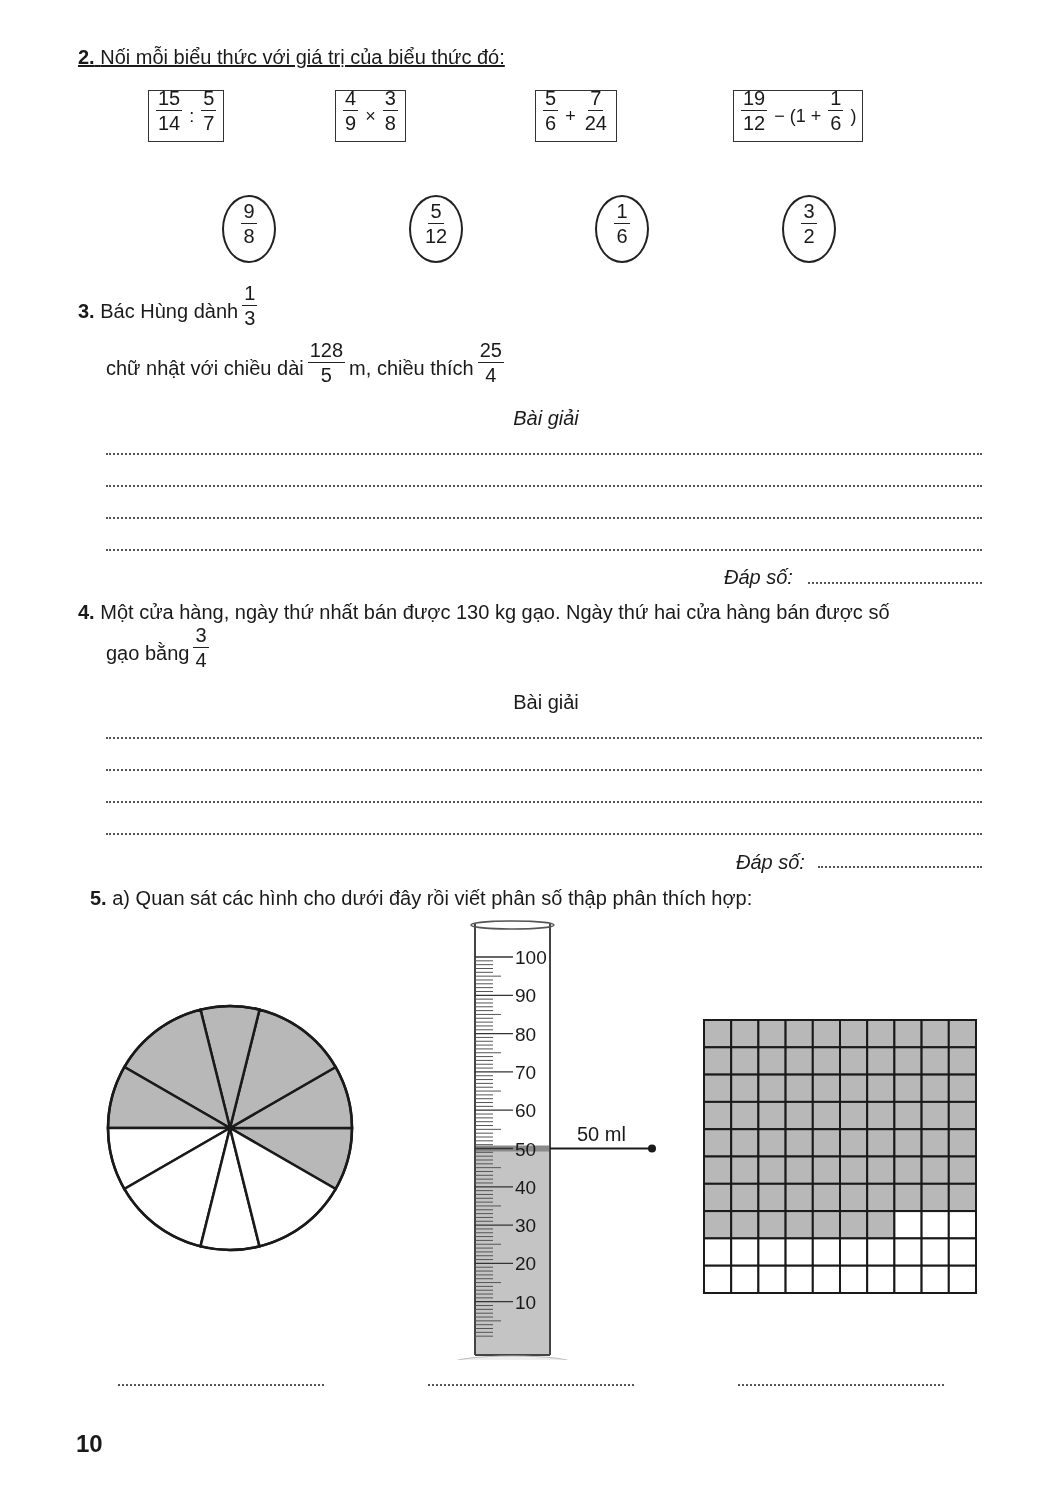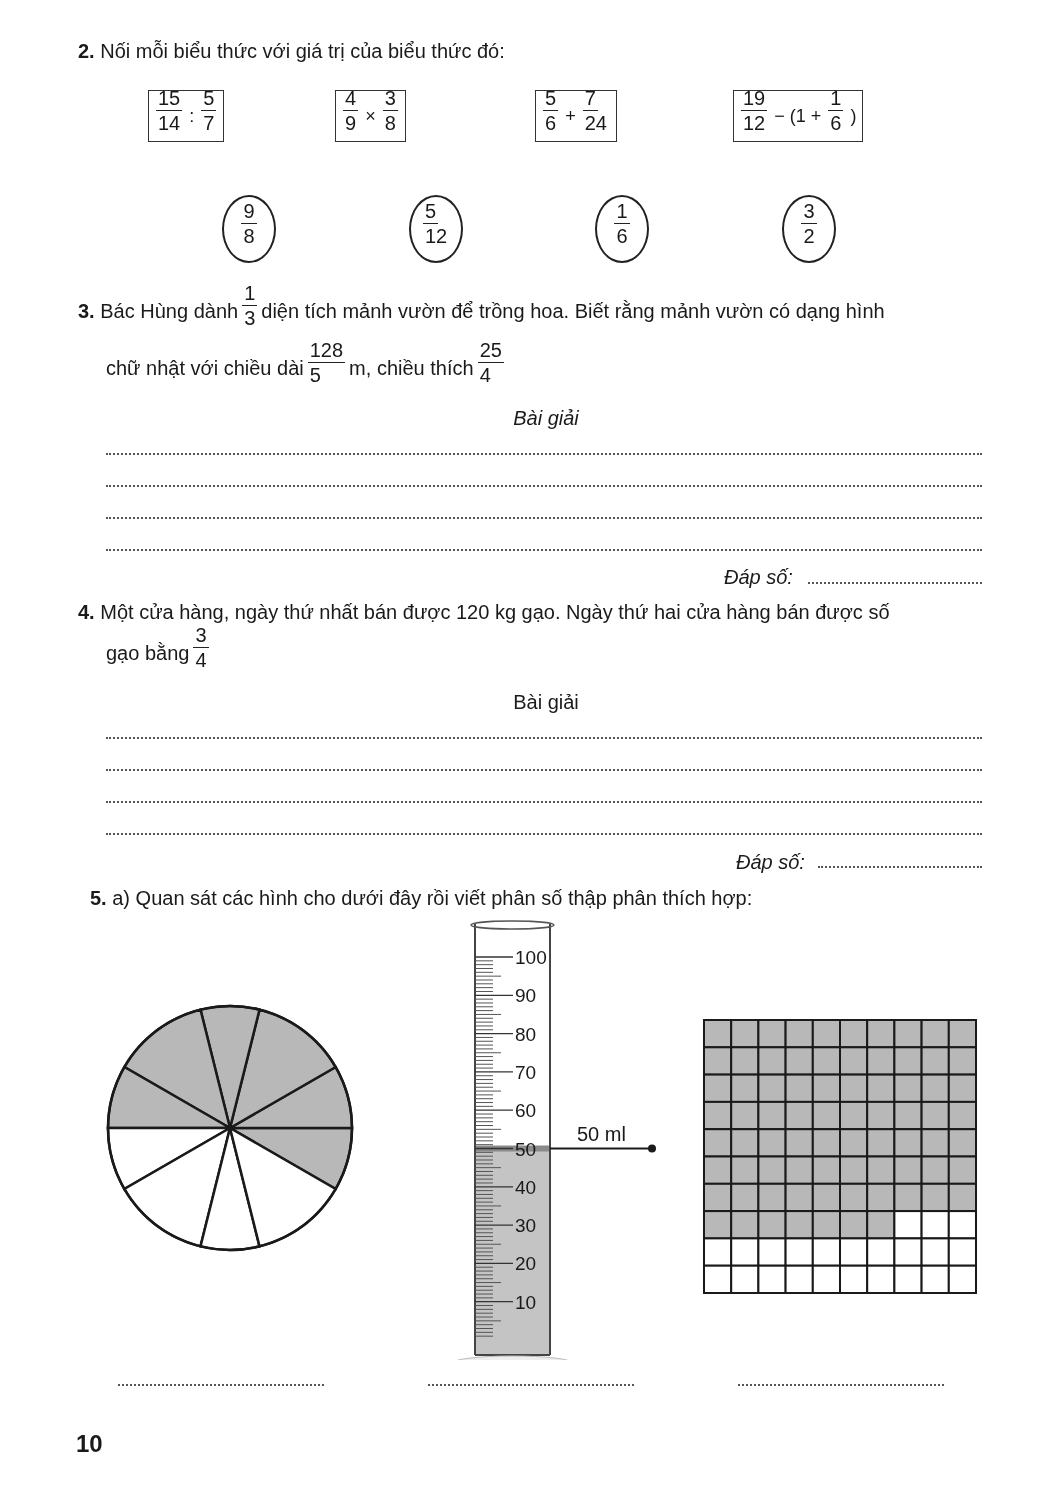--- a/index.html
+++ b/index.html
@@ -1,37 +1,37 @@
 <!DOCTYPE html>
 <html><head>
 <meta charset="utf-8">
 <style>
   html, body { margin: 0; padding: 0; background: #ffffff; }
   body { width: 1048px; height: 1500px; position: relative; overflow: hidden;
          font-family: "Liberation Sans", sans-serif; color: #1a1a1a; }
   .abs { position: absolute; }
   .txt { font-size: 20px; line-height: 24px; white-space: nowrap; }
   .num { font-weight: bold; }
-  .frac { display: inline-flex; flex-direction: column; align-items: flex-start;
+  .frac { display: inline-flex; flex-direction: column; align-items: center;
           vertical-align: middle; font-size: 20px; line-height: 22px; margin: 0 4px; }
   .frac .n { border-bottom: 1.5px solid #222; padding: 0 2px 1px; }
   .frac .d { padding: 1px 2px 12px; }
   .exprbox { border: 1.5px solid #333; padding: 2px 3px; display: flex; align-items: center;
              font-size: 20px; height: 52px; box-sizing: border-box; }
   .exprbox .op { margin: 0 3px; font-size: 18px; }
   .oval { border: 2px solid #222; border-radius: 50%; width: 54px; height: 68px;
           display: flex; align-items: center; justify-content: center; box-sizing: border-box; }
   .dotline { border-bottom: 2px dotted #555; height: 0; }
   .italic { font-style: italic; }
   .center { text-align: center; }
 </style>
 </head>
 <body>
 
-<div class="abs txt" style="left:78px; top:39px;">
+<div class="abs txt" style="left:78px; top:45px;text-decoration:underline;">
   <span class="num">2.</span>
   <span>Nối mỗi biểu thức với giá trị của biểu thức đó:</span>
 </div>
 
 <div class="abs exprbox" style="left:148px; top:90px;">
   <span class="frac">
       <span class="n">15</span>
       <span class="d">14</span>
     </span>
   <span class="op">:</span>
@@ -100,21 +100,20 @@
     </span>
 </div>
 
 <div class="abs txt" style="left:78px; top:286px; height:50px; display:flex; align-items:center;">
   <span class="num">3.</span>&nbsp;
   <span>Bác Hùng dành</span>
   <span class="frac">
       <span class="n">1</span>
       <span class="d">3</span>
     </span>
-  <span>diện tích mảnh vườn để trồng hoa. Biết rằng mảnh vườn có dạng hình</span>
 </div>
 <div class="abs txt" style="left:106px; top:343px; height:50px; display:flex; align-items:center;">
   <span>chữ nhật với chiều dài</span>
   <span class="frac">
       <span class="n">128</span>
       <span class="d">5</span>
     </span>
   <span>m, chiều thích</span>
   <span class="frac">
       <span class="n">25</span>
@@ -124,21 +123,21 @@
 <div class="abs txt italic center" style="left:0; width:1092px; top:406px;">Bài giải</div>
 <div class="abs dotline" style="left:106px; width:876px; top:453px;"></div>
 <div class="abs dotline" style="left:106px; width:876px; top:485px;"></div>
 <div class="abs dotline" style="left:106px; width:876px; top:517px;"></div>
 <div class="abs dotline" style="left:106px; width:876px; top:549px;"></div>
 <div class="abs txt italic" style="left:724px; top:565px;">Đáp số:</div>
 <div class="abs dotline" style="left:808px; width:174px; top:582px;"></div>
 
 <div class="abs txt" style="left:78px; top:600px;">
   <span class="num">4.</span>
-  <span>Một cửa hàng, ngày thứ nhất bán được 120 kg gạo. Ngày thứ hai cửa hàng bán được số</span>
+  <span>Một cửa hàng, ngày thứ nhất bán được 130 kg gạo. Ngày thứ hai cửa hàng bán được số</span>
 </div>
 <div class="abs txt" style="left:106px; top:628px; height:50px; display:flex; align-items:center;">
   <span>gạo bằng</span>
   <span class="frac">
       <span class="n">3</span>
       <span class="d">4</span>
     </span>
 </div>
 <div class="abs txt center" style="left:0; width:1092px; top:690px;">Bài giải</div>
 <div class="abs dotline" style="left:106px; width:876px; top:737px;"></div>

